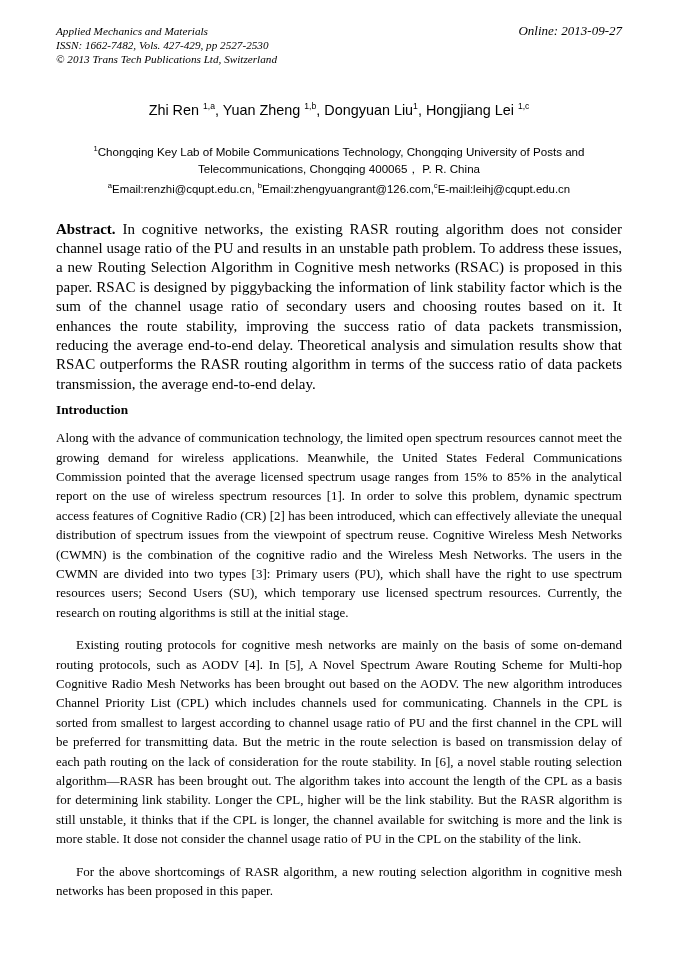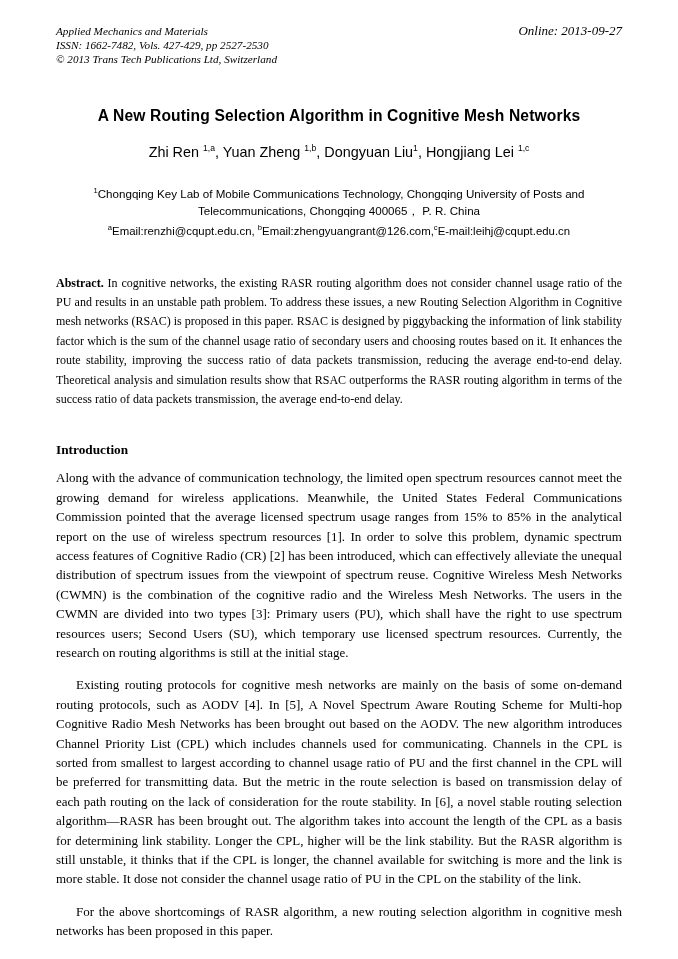--- a/index.html
+++ b/index.html
@@ -101,31 +101,31 @@
     font-family: "Liberation Sans", sans-serif;
     font-size: 11.6px;
     line-height: 16px;
   }
   .keywords .kw-label {
     font-weight: bold;
   }
 
   
   .abstract {
-    margin-top: 34px;
+    margin-top: 22px;
     text-align: justify;
     text-justify: inter-word;
-    font-size: 12px;
+    font-size: 15px;
     line-height: 19.4px;
   }
   .abstract .abs-label {
     font-weight: bold;
   }
   .section-heading {
-    margin-top: 32px;
+    margin-top: 7px;
     font-weight: bold;
     font-size: 13.3px;
     line-height: 18px;
   }
   .body-para {
     margin-top: 9px;
     text-align: justify;
     text-justify: inter-word;
     font-size: 13px;
     line-height: 19.4px;
@@ -145,21 +145,20 @@
 
   <div class="journal-header">
     <div class="left-block">
       <div>Applied Mechanics and Materials</div>
       <div>ISSN: 1662-7482, Vols. 427-429, pp 2527-2530</div>
       <div>© 2013 Trans Tech Publications Ltd, Switzerland</div>
     </div>
     <div class="online">Online: 2013-09-27</div>
   </div>
 
-  <h1 class="paper-title">A New Routing Selection Algorithm in Cognitive Mesh Networks</h1>
 
   <div class="authors"><span>Zhi Ren </span><sup>1,a</sup><span>, </span><span>Yuan Zheng </span><sup>1,b</sup><span>, </span><span>Dongyuan Liu</span><sup>1</sup><span>, </span><span>Hongjiang Lei </span><sup>1,c</sup></div>
 
   <div class="affiliation">
     <span class="affil-line-1"><sup>1</sup><span>Chongqing Key Lab of Mobile Communications Technology, Chongqing University of Posts and Telecommunications, Chongqing 400065， P. R. China</span></span>
     <span class="emails"><sup>a</sup><span>Email:renzhi@cqupt.edu.cn, </span><sup>b</sup><span>Email:zhengyuangrant@126.com,</span><sup>c</sup><span>E-mail:leihj@cqupt.edu.cn</span></span>
   </div>
 
 
   <div class="abstract"><span class="abs-label">Abstract.</span><span> In cognitive networks, the existing RASR routing algorithm does not consider channel usage ratio of the PU and results in an unstable path problem. To address these issues, a new Routing Selection Algorithm in Cognitive mesh networks (RSAC) is proposed in this paper. RSAC is designed by piggybacking the information of link stability factor which is the sum of the channel usage ratio of secondary users and choosing routes based on it. It enhances the route stability, improving the success ratio of data packets transmission, reducing the average end-to-end delay. Theoretical analysis and simulation results show that RSAC outperforms the RASR routing algorithm in terms of the success ratio of data packets transmission, the average end-to-end delay.</span></div>

